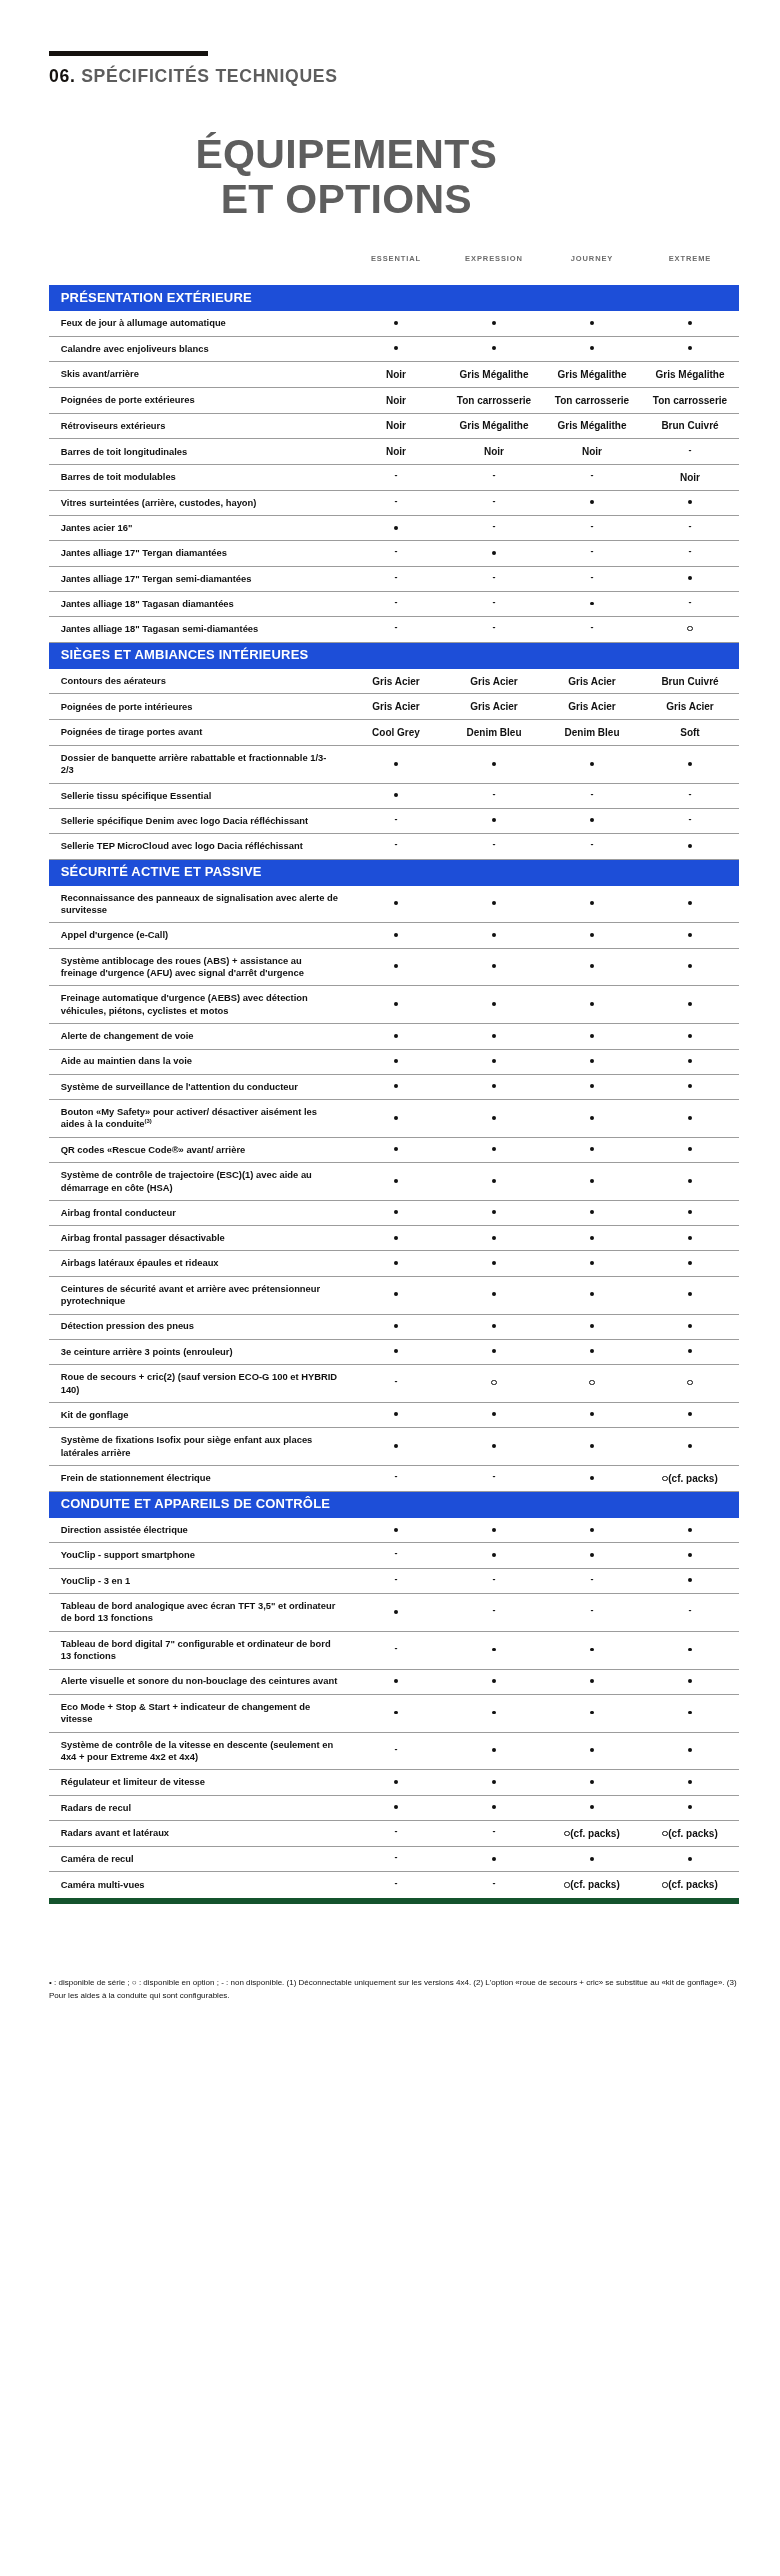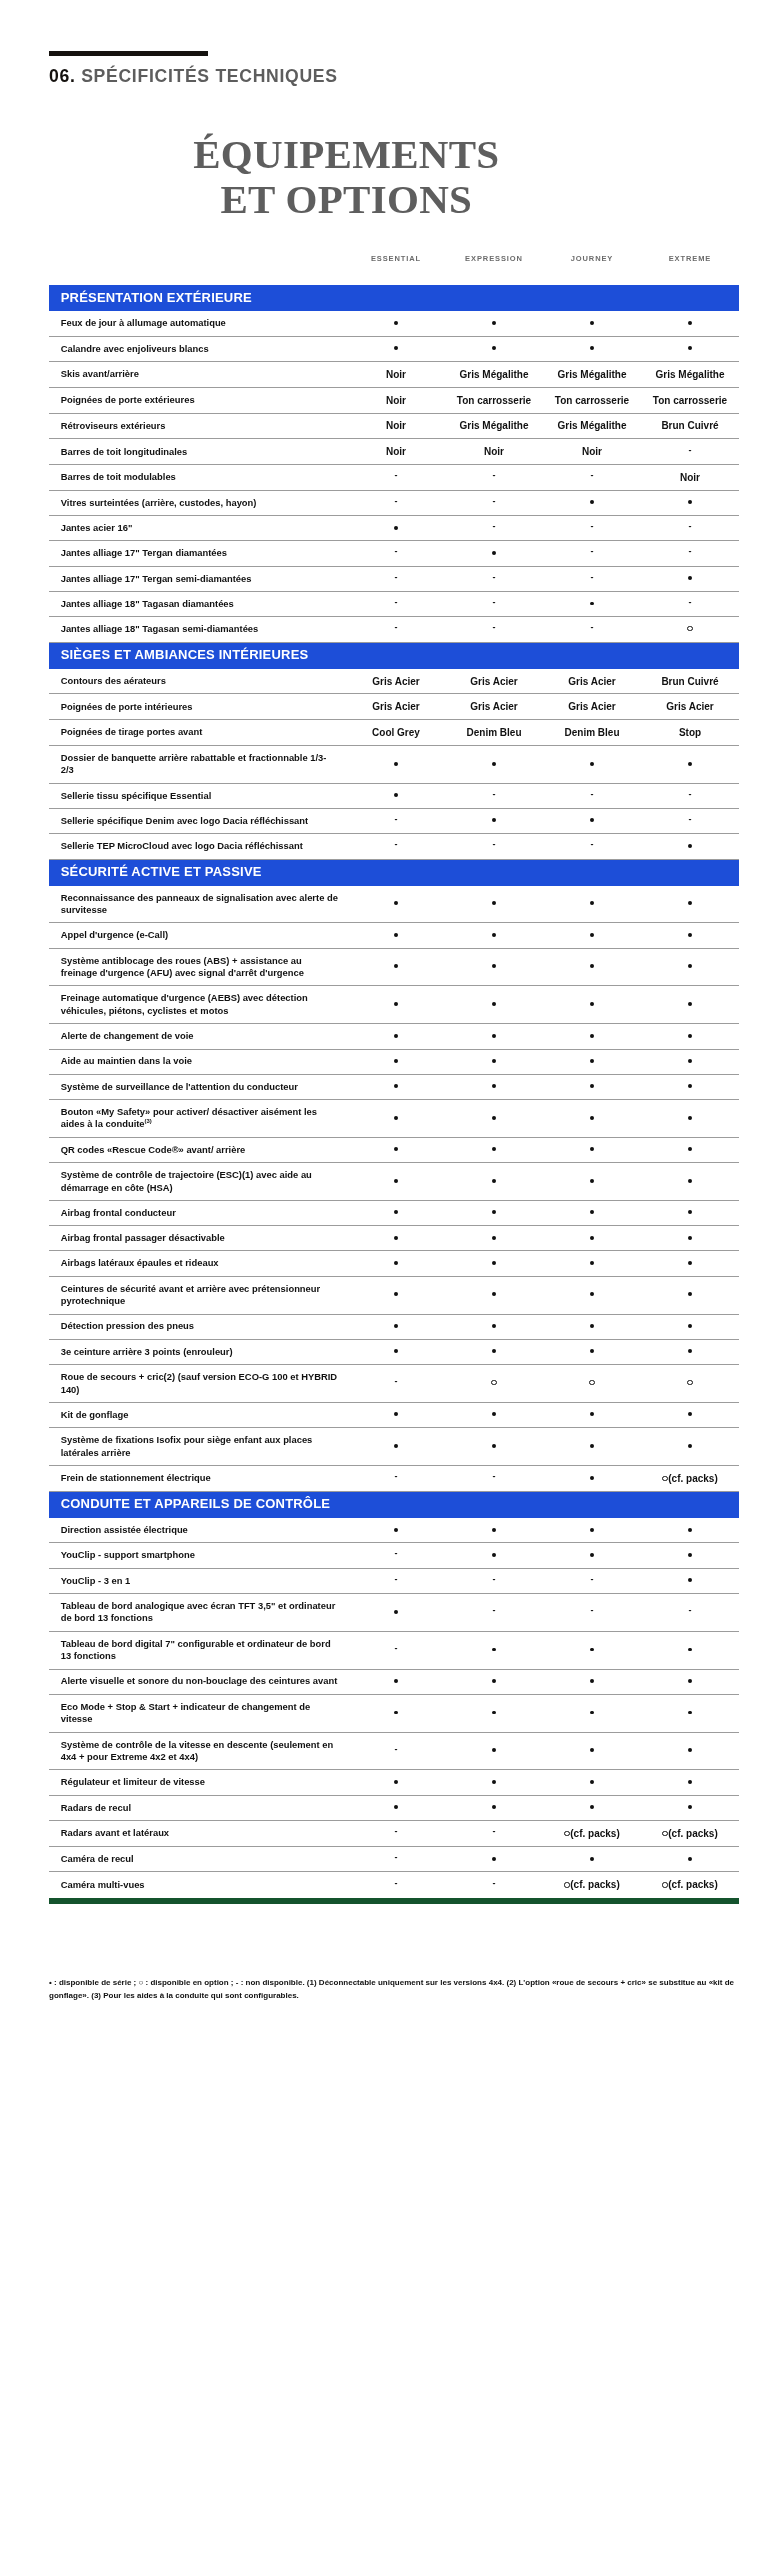--- a/index.html
+++ b/index.html
@@ -38,21 +38,20 @@
 
   .bigtitle{
     margin-top:47px;
     text-align:center;
     color:#5e5e5e;
     font-size:41px;
     font-weight:700;
     letter-spacing:0.3px;
     line-height:1.09;
     padding-right:23.4px;
-    font-family:Liberation Serif, serif;
   }
 
   
   .tablewrap{
     margin:33px 0 0 49px;
     width:688px;
   }
   table.spec{
     border-collapse:collapse;
     width:688px;
@@ -146,21 +145,21 @@
     white-space:nowrap;
   }
   .packs .circ{ margin-right:0.7px; }
   sup{ font-size:5.9px; vertical-align:super; line-height:0; }
 
   
   .footnote{
     margin:73px 0 0 49px;
     width:688px;
     font-size:8px;
-    font-weight:700;
+    font-weight:400;
     line-height:1.62;
     color:#111;
   }
 </style>
 </head>
 <body>
 
 <div class="page">
 
   <div class="hdr">
@@ -314,21 +313,21 @@
             <td class="val text"><span>Gris Acier</span></td>
             <td class="val text"><span>Gris Acier</span></td>
             <td class="val text"><span>Gris Acier</span></td>
             <td class="val text"><span>Gris Acier</span></td>
           </tr>
           <tr class="row">
             <td class="feat">Poignées de tirage portes avant</td>
             <td class="val text"><span>Cool Grey</span></td>
             <td class="val text"><span>Denim Bleu</span></td>
             <td class="val text"><span>Denim Bleu</span></td>
-            <td class="val text"><span>Stop</span></td>
+            <td class="val text"><span>Soft</span></td>
           </tr>
           <tr class="row">
             <td class="feat">Dossier de banquette arrière rabattable et fractionnable 1/3-2/3</td>
             <td class="val"><span class="dot"></span></td>
             <td class="val"><span class="dot"></span></td>
             <td class="val"><span class="dot"></span></td>
             <td class="val"><span class="dot"></span></td>
           </tr>
           <tr class="row">
             <td class="feat">Sellerie tissu spécifique Essential</td>

